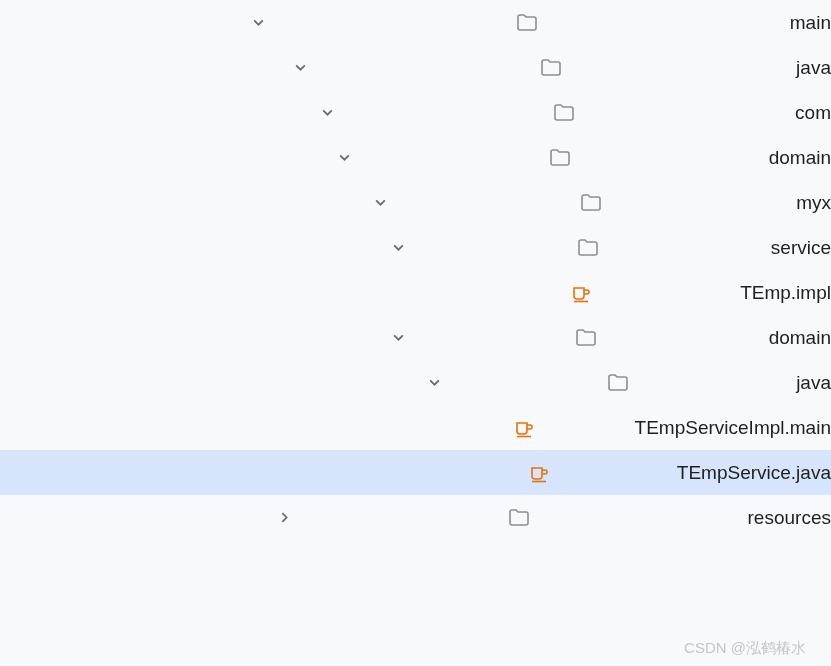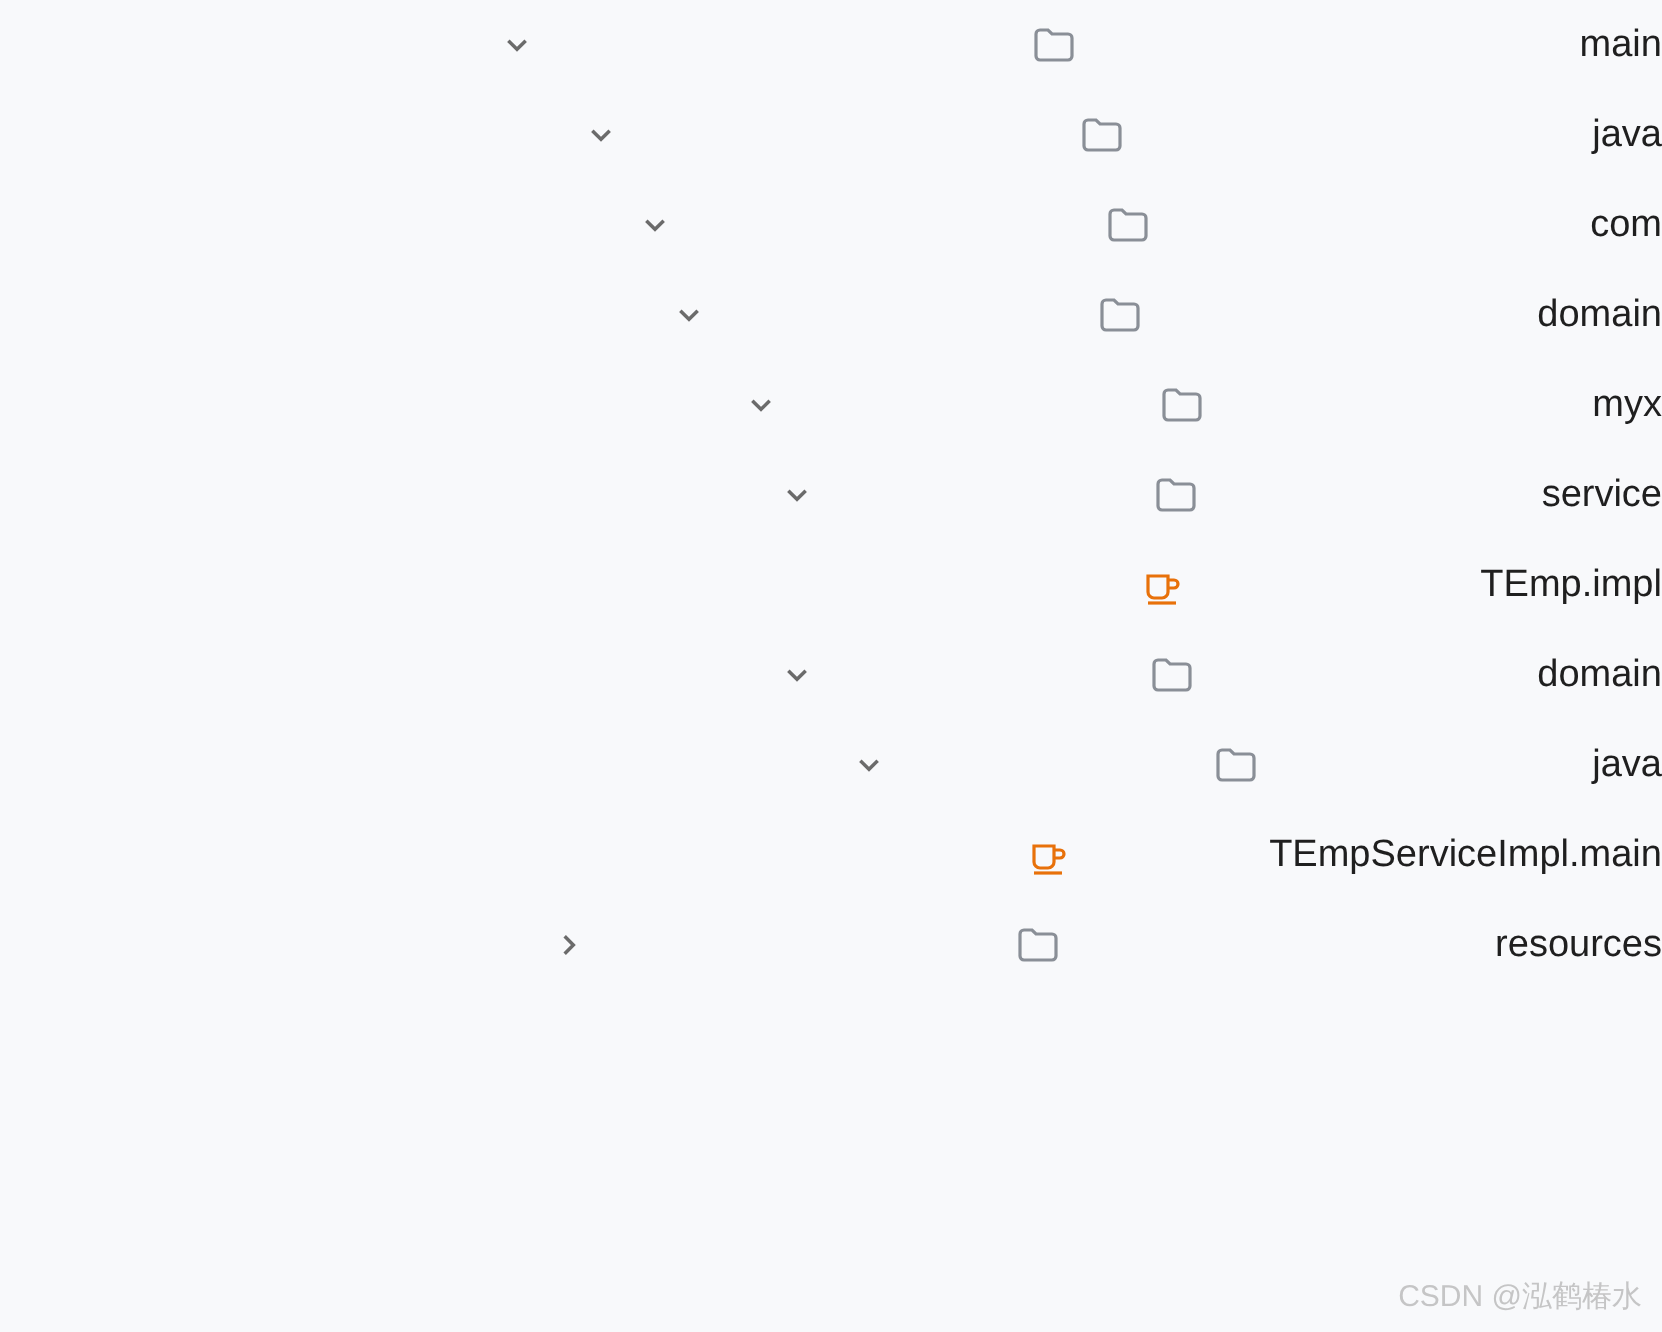--- a/index.html
+++ b/index.html
@@ -60,21 +60,21 @@
       margin-right: 10px;
       flex-shrink: 0;
     }
     .label {
       color: #1f1f1f;
       font-weight: 400;
     }
     .watermark {
       position: absolute;
       bottom: 8px;
-      right: 10px;
+      right: 25px;
       font-size: 15px;
       color: #bdbdbd;
       opacity: 0.85;
       pointer-events: none;
     }
   </style>
 </head>
 <body>
 
 <div class="tree">
@@ -222,20 +222,33 @@
     </span>
     <span class="icon">
       <svg viewBox="0 0 24 24">
           <path d="M5 7 h10 v8 a3 3 0 0 1 -3 3 H8 a3 3 0 0 1 -3 -3 Z M15 9 h3 a2 2 0 0 1 0 4 h-3" fill="none" stroke="#e8710a" stroke-width="1.6"></path>
           <line x1="5" y1="20.5" x2="19" y2="20.5" stroke="#e8710a" stroke-width="1.6"></line>
         </svg>
     </span>
     <span class="label">TEmpServiceImpl.main</span>
   </div>
 
+  <div class="row selected">
+    <span class="indent" style="width:268px"></span>
+    <span class="chevron empty">
+      <svg viewBox="0 0 12 12"></svg>
+    </span>
+    <span class="icon">
+      <svg viewBox="0 0 24 24">
+          <path d="M5 7 h10 v8 a3 3 0 0 1 -3 3 H8 a3 3 0 0 1 -3 -3 Z M15 9 h3 a2 2 0 0 1 0 4 h-3" fill="none" stroke="#e8710a" stroke-width="1.6"></path>
+          <line x1="5" y1="20.5" x2="19" y2="20.5" stroke="#e8710a" stroke-width="1.6"></line>
+        </svg>
+    </span>
+    <span class="label">TEmpService.java</span>
+  </div>
 
   <div class="row">
     <span class="indent" style="width:68px"></span>
     <span class="chevron">
       <svg viewBox="0 0 12 12">
           <path d="M4 2 L8 6 L4 10" fill="none" stroke="#6b6b6b" stroke-width="1.6"></path>
         </svg>
     </span>
     <span class="icon">
       <svg viewBox="0 0 24 24">

